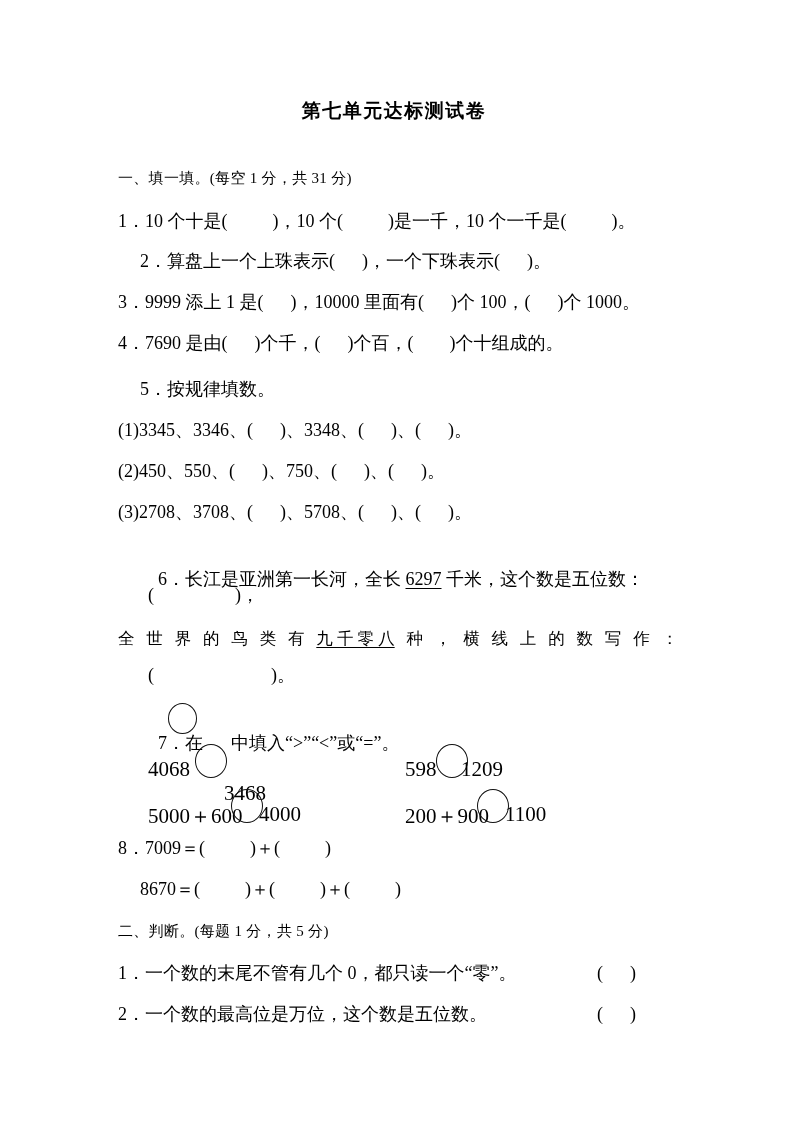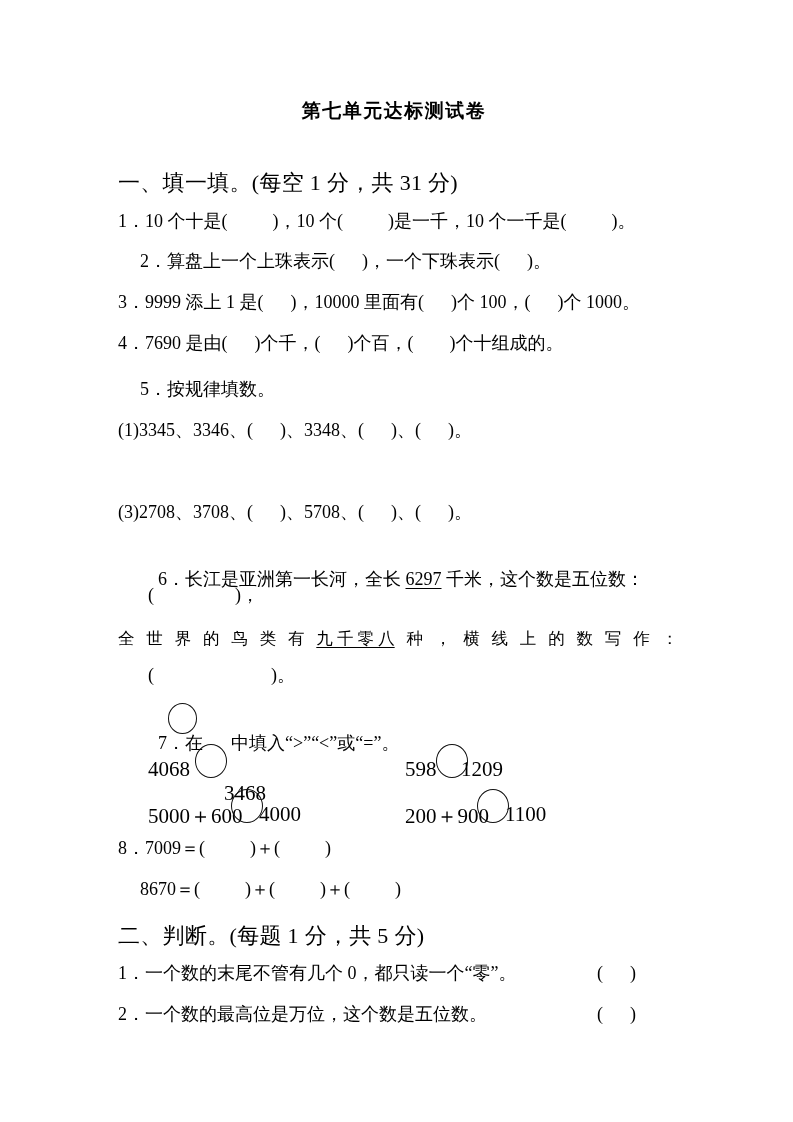--- a/index.html
+++ b/index.html
@@ -41,21 +41,21 @@
   
   .row {
     position: absolute;
     font-size: 18px;
     line-height: 1.15;
     white-space: pre;
     color: #000;
   }
 
   .sec-head {
-    font-size: 22px;
+    font-size: 15px;
     letter-spacing: 0.3px;
   }
 
   .blank-paren {
     letter-spacing: 0;
   }
 
   .u-line {
     text-decoration: underline;
     text-underline-offset: 3px;
@@ -100,20 +100,21 @@
   <div class="row" style="top:251px; left:140px;">2．算盘上一个上珠表示(      )，一个下珠表示(      )。</div>
 
   <div class="row" style="top:292px; left:118px;">3．9999 添上 1 是(      )，10000 里面有(      )个 100，(      )个 1000。</div>
 
   <div class="row" style="top:333px; left:118px;">4．7690 是由(      )个千，(      )个百，(        )个十组成的。</div>
 
   <div class="row" style="top:379px; left:140px;">5．按规律填数。</div>
 
   <div class="row" style="top:420px; left:118px;">(1)3345、3346、(      )、3348、(      )、(      )。</div>
 
+  <div class="row" style="top:461px; left:118px;">(2)450、550、(      )、750、(      )、(      )。</div>
 
   <div class="row" style="top:502px; left:118px;">(3)2708、3708、(      )、5708、(      )、(      )。</div>
 
   <div class="row" style="top:548px; left:140px;">
     <span>6．长江是亚洲第一长河，全长 </span><span class="u-line">6297</span><span> 千米，这个数是五位数：</span>
   </div>
 
   <div class="row blank-paren" style="top:585px; left:148px;">(                  )，</div>
 
   <div class="spread" style="top:628px; left:118px; width:560px;">

